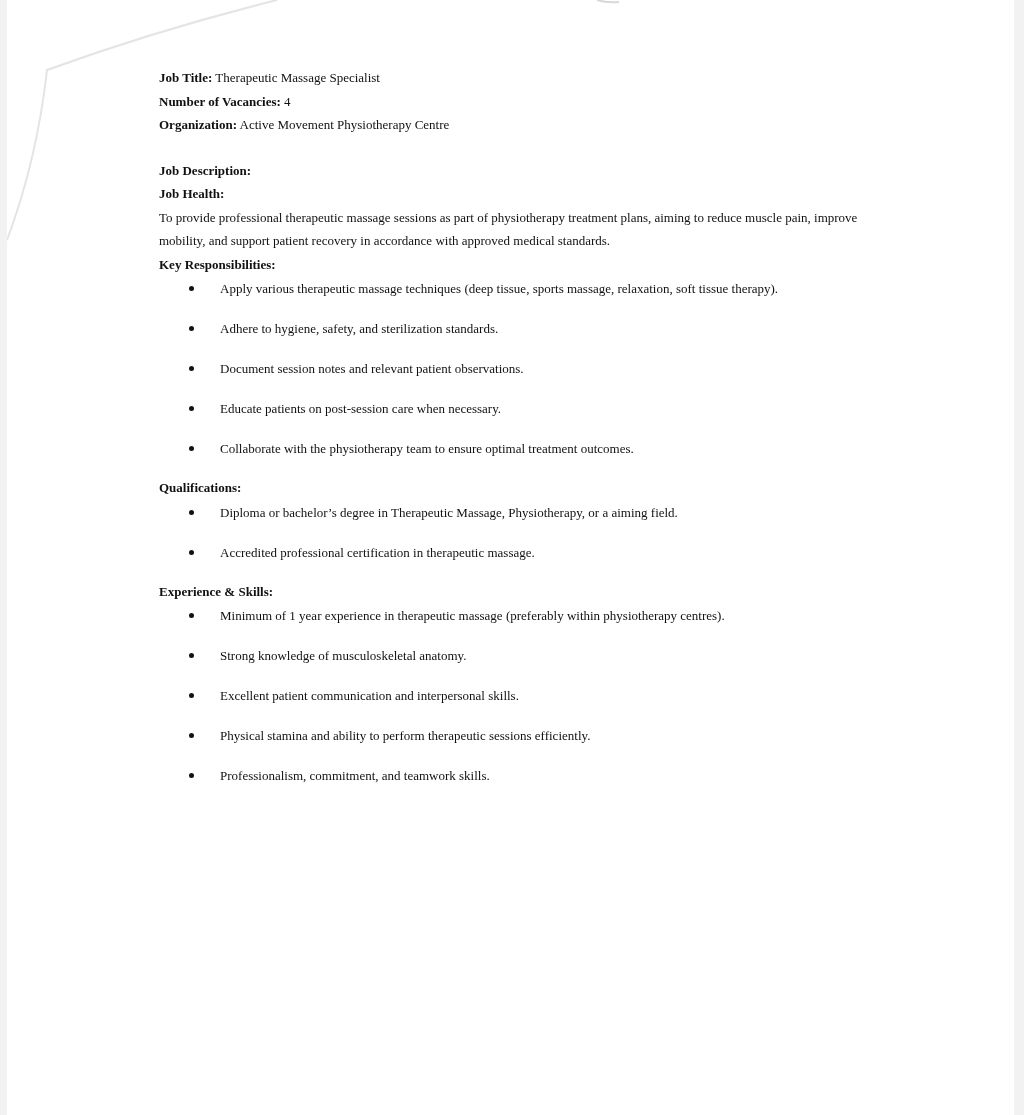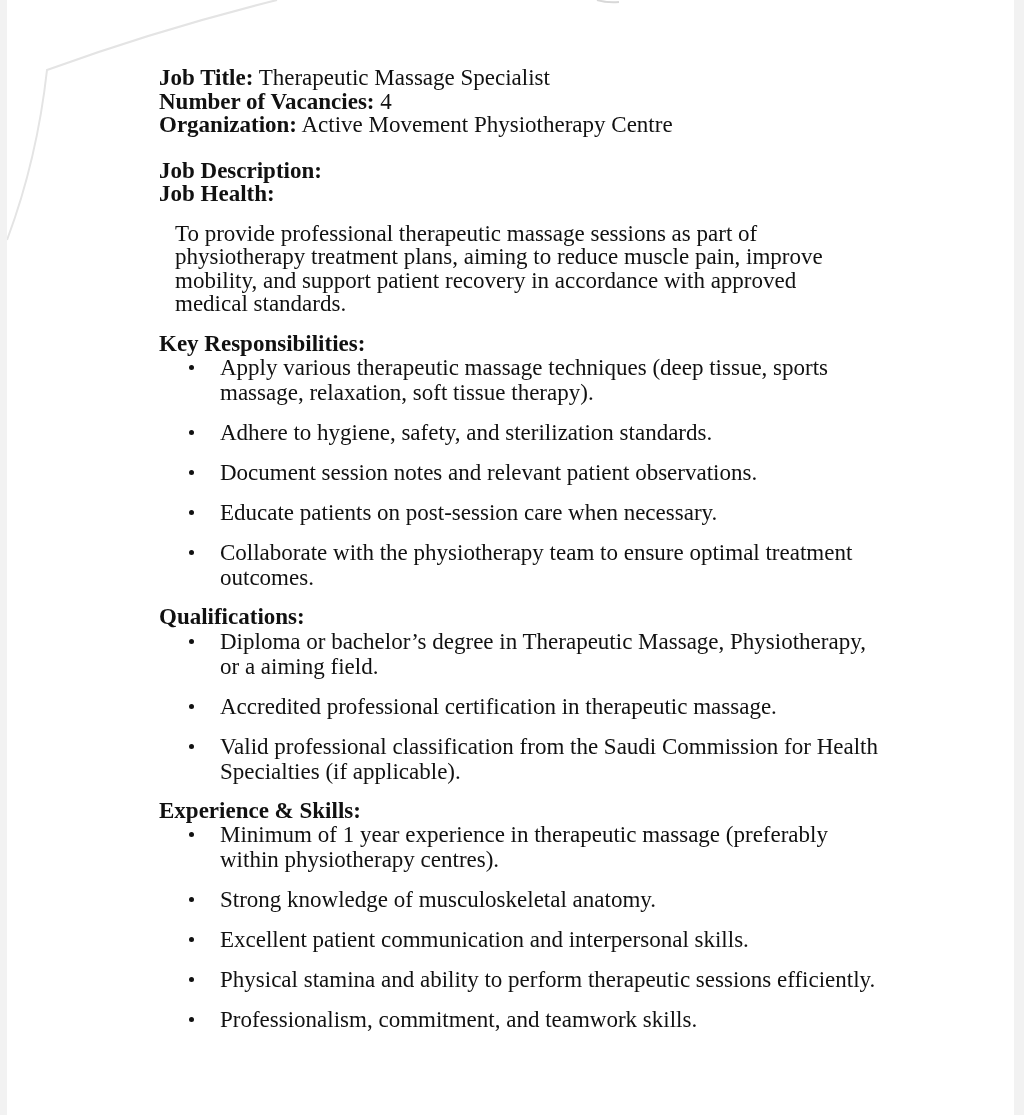--- a/index.html
+++ b/index.html
@@ -12,27 +12,27 @@
     .page {
       position: absolute; left: 7px; top: 0; width: 1007px; height: 1115px;
       background: #ffffff;
     }
     .deco {
       position: absolute; left: 0; top: 0; width: 1007px; height: 1115px;
       pointer-events: none;
     }
     .content {
       position: absolute; left: 152px; top: 66px; width: 720px;
-      font-size: 23px; line-height: 23.5px;
+      font-size: 13px; line-height: 23.5px;
     }
     .row { white-space: nowrap; }
     .row b { font-weight: 700; }
     .gap { height: 22px; }
     .heading { font-weight: 700; }
-    p.para { margin: 16px; font-family: Liberation Serif, serif; }
+    p.para { margin: 0; font-family: Liberation Serif, serif; }
     ul.list { list-style: none; margin: 0; padding: 0; }
     ul.list li {
       position: relative; padding-left: 61px; margin-bottom: 15px;
       line-height: 25px;
     }
     ul.list li .bullet {
       position: absolute; left: 30px; top: 10px; width: 5px; height: 5px;
       border-radius: 50%; background: #111;
     }
   </style>
@@ -78,21 +78,20 @@
       <li><span class="bullet"></span><span>Adhere to hygiene, safety, and sterilization standards.</span></li>
       <li><span class="bullet"></span><span>Document session notes and relevant patient observations.</span></li>
       <li><span class="bullet"></span><span>Educate patients on post-session care when necessary.</span></li>
       <li><span class="bullet"></span><span>Collaborate with the physiotherapy team to ensure optimal treatment outcomes.</span></li>
     </ul>
 
     <div class="heading">Qualifications:</div>
     <ul class="list">
       <li><span class="bullet"></span><span>Diploma or bachelor’s degree in Therapeutic Massage, Physiotherapy, or a aiming field.</span></li>
       <li><span class="bullet"></span><span>Accredited professional certification in therapeutic massage.</span></li>
-      <li><span class="bullet"></span><span>Valid professional classification from the Saudi Commission for Health Specialties (if applicable).</span></li>
     </ul>
 
     <div class="heading">Experience &amp; Skills:</div>
     <ul class="list">
       <li><span class="bullet"></span><span>Minimum of 1 year experience in therapeutic massage (preferably within physiotherapy centres).</span></li>
       <li><span class="bullet"></span><span>Strong knowledge of musculoskeletal anatomy.</span></li>
       <li><span class="bullet"></span><span>Excellent patient communication and interpersonal skills.</span></li>
       <li><span class="bullet"></span><span>Physical stamina and ability to perform therapeutic sessions efficiently.</span></li>
       <li><span class="bullet"></span><span>Professionalism, commitment, and teamwork skills.</span></li>
     </ul>

